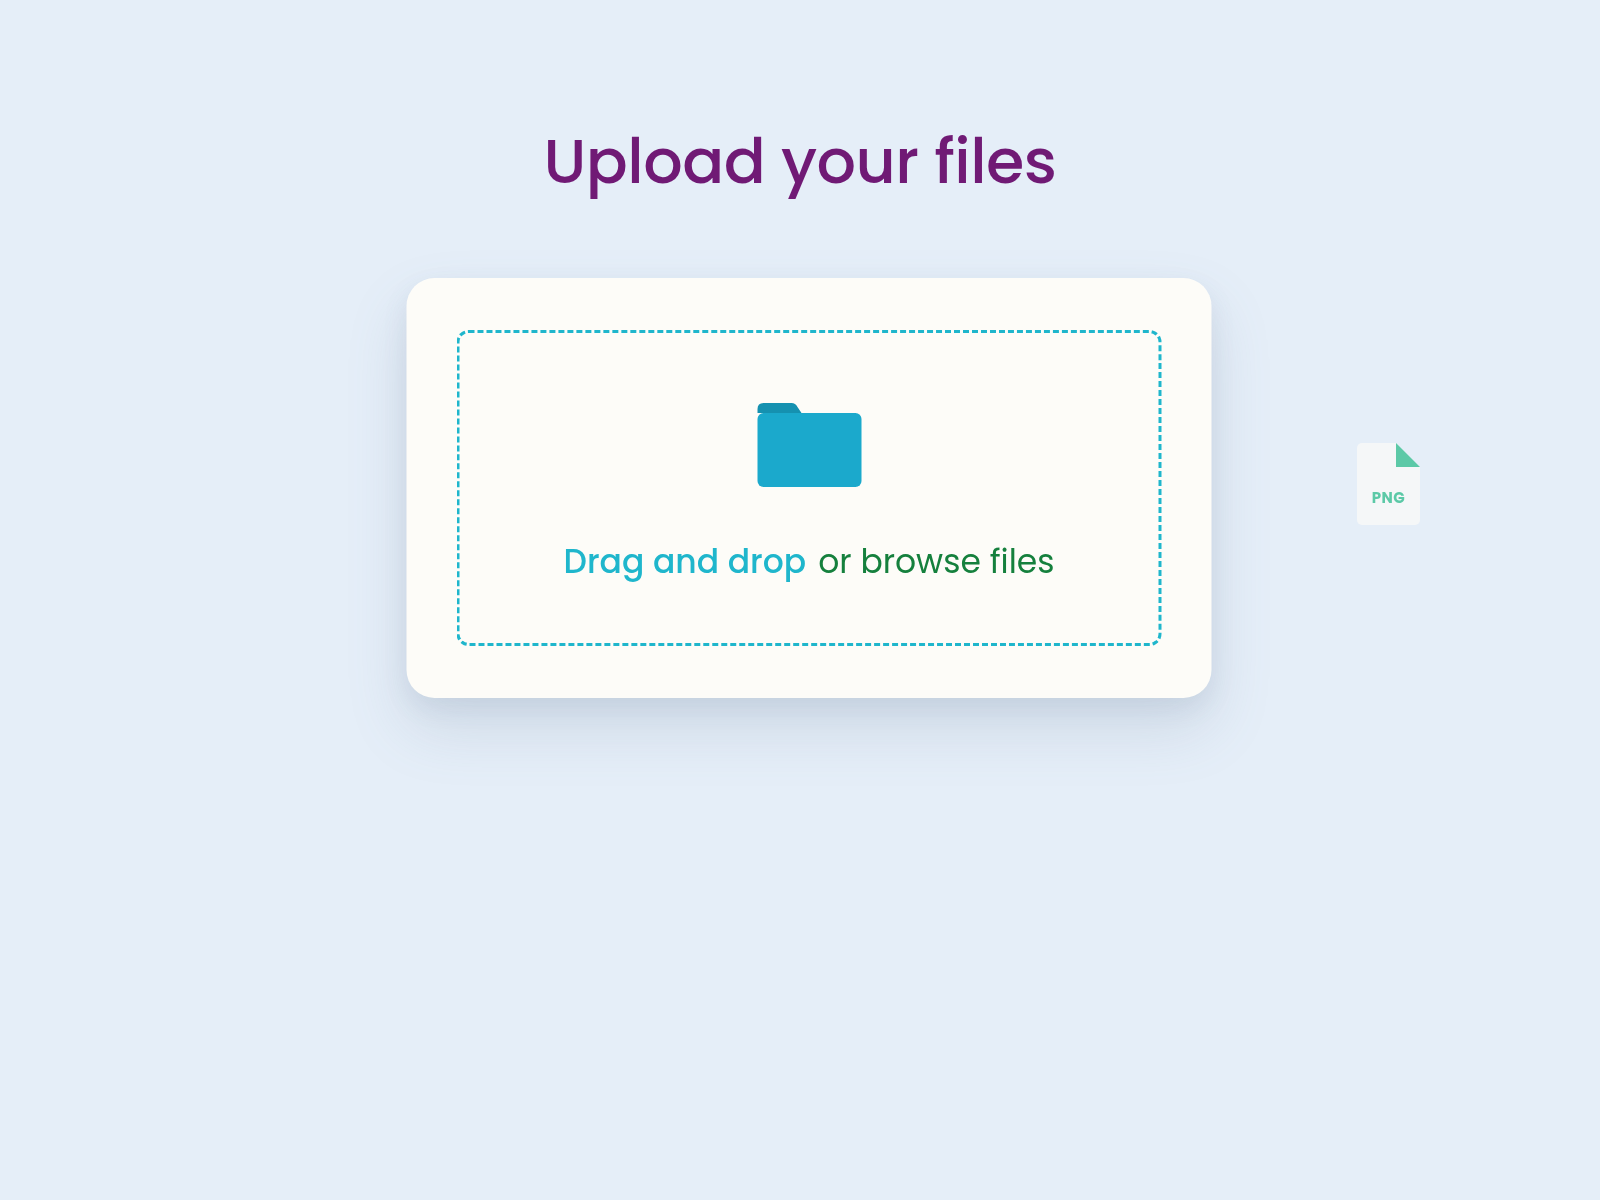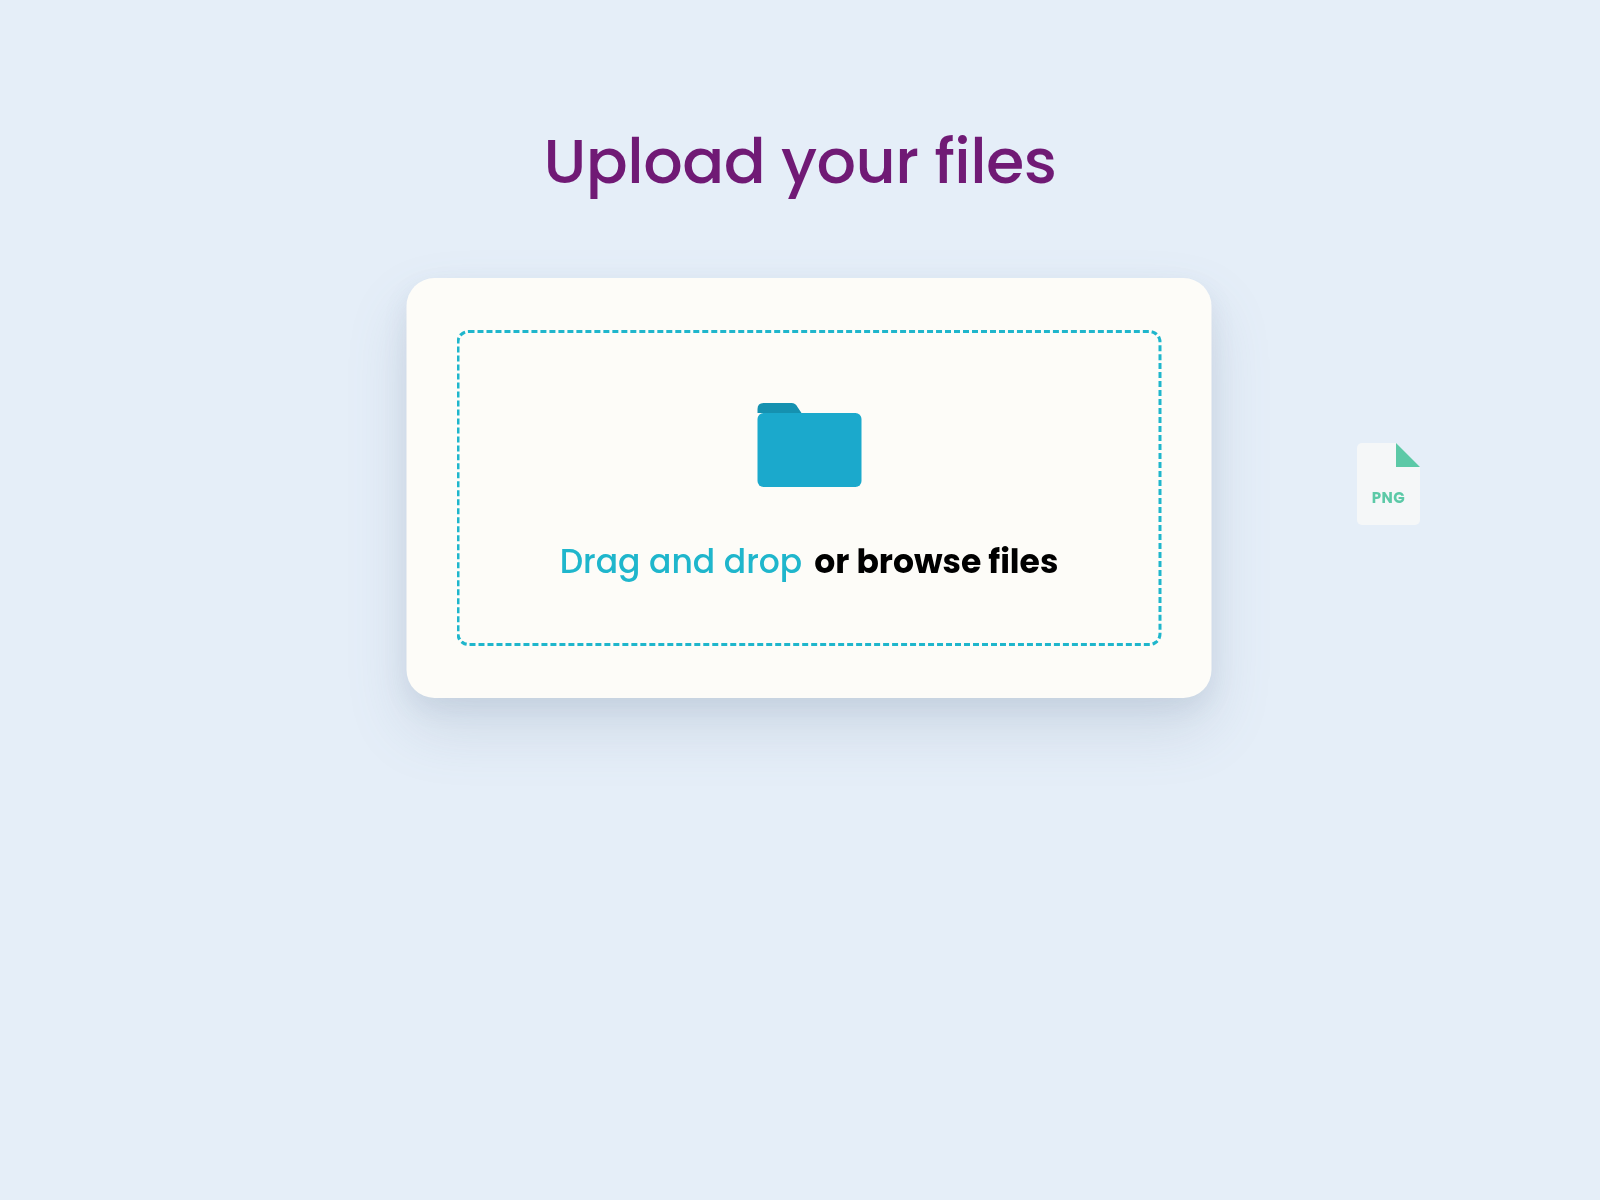--- a/index.html
+++ b/index.html
@@ -68,22 +68,22 @@
       gap: 12px;
       align-items: baseline;
     }
     
     .instruction-primary {
       color: #1fb6cc;
       font-weight: 500;
     }
     
     .instruction-secondary {
-      color: #000000;
-      font-weight: 700;
+      color: #15803d;
+      font-weight: 400;
     }
     
     .file-item {
       position: absolute;
       top: 443px;
       left: 1357px;
       width: 63px;
       height: 82px;
       background-color: #f5f7f8;
       border-radius: 5px;

